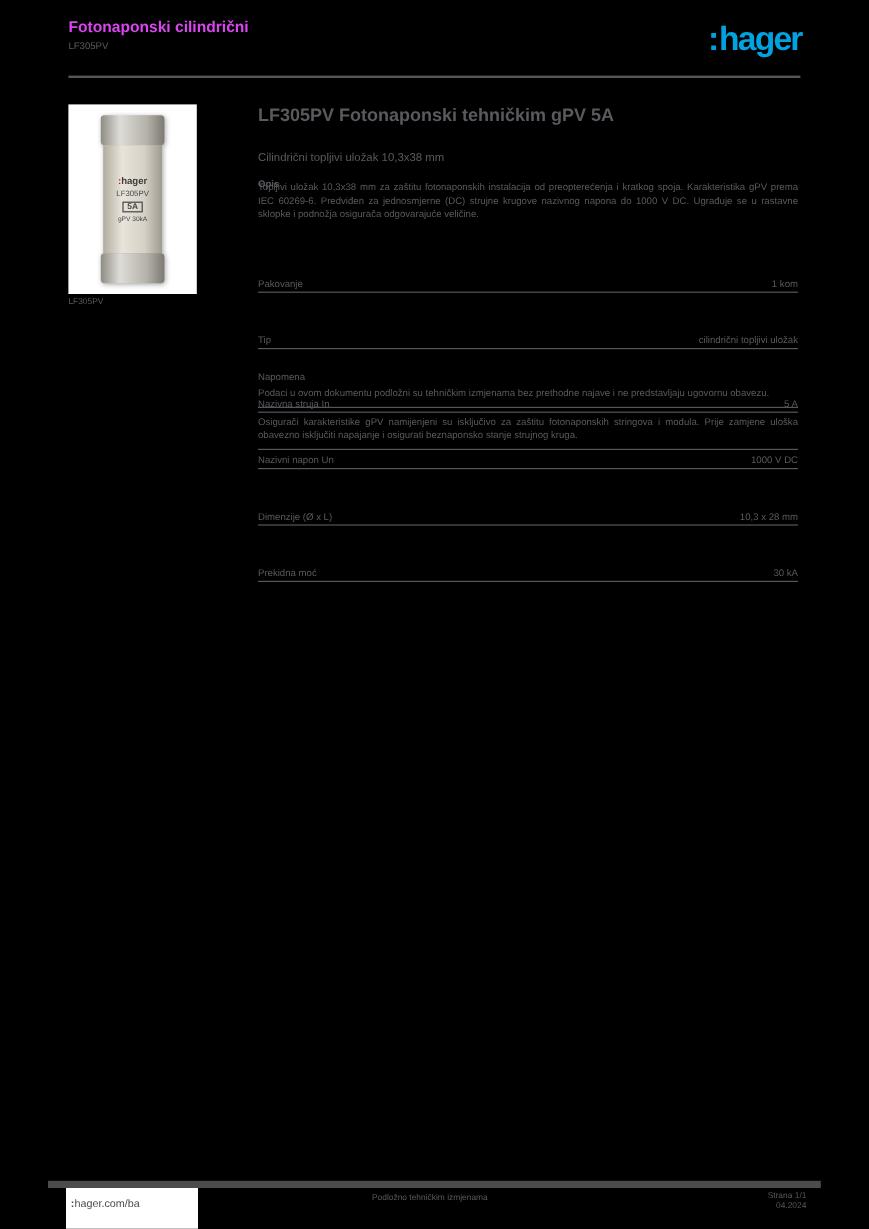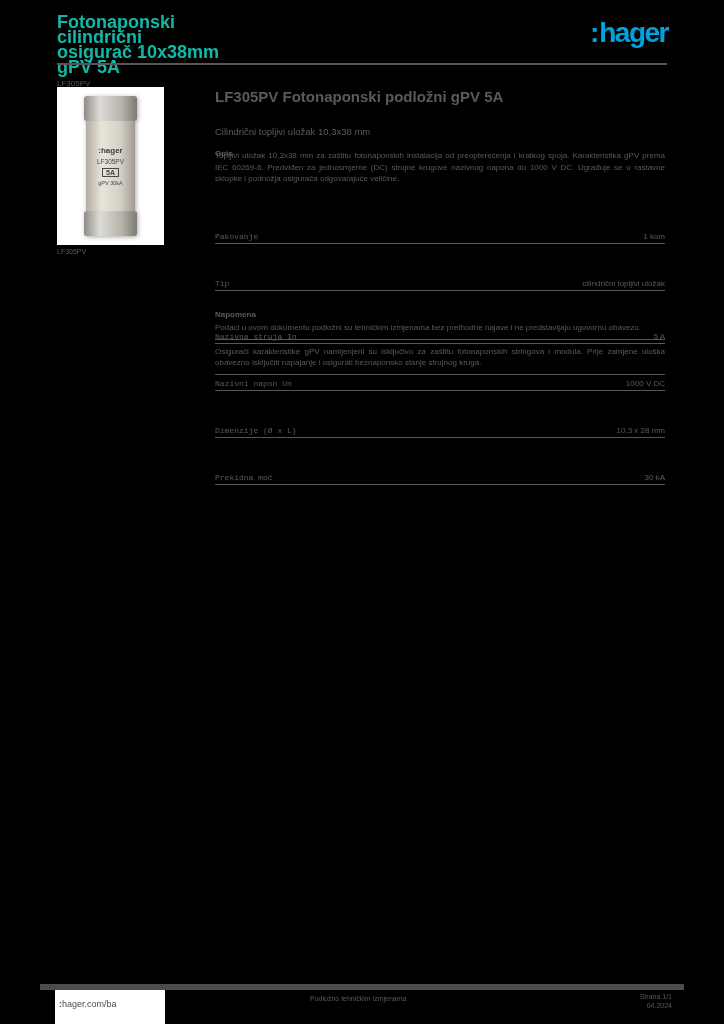--- a/index.html
+++ b/index.html
@@ -7,21 +7,21 @@
   body {
     position:relative;
     background:#000000;
     color:#595a5e;
     font-family:"Liberation Sans", sans-serif;
     overflow:hidden;
   }
 
   
   .header-left { position:absolute; left:57px; top:15px; width:200px; }
-  .h-line { font-size:18px; font-weight:bold; line-height:15px; color:#14b8a6; }
+  .h-line { font-size:13px; font-weight:bold; line-height:15px; color:#d946ef; }
   .h-ref  { font-size:8px; margin-top:4px; color:#595a5e; }
 
   .logo { position:absolute; right:56px; top:18px; font-size:28px; font-weight:bold;
           color:#00a3e0; letter-spacing:-1.5px; line-height:30px; }
   .logo .colon { letter-spacing:-1px; margin-right:1px; }
 
   .header-rule { position:absolute; left:57px; width:610px; top:63px; height:2px;
                  background:#55565a; }
 
   
@@ -49,46 +49,45 @@
   .m-title { position:absolute; top:0; left:0; font-size:15px; font-weight:bold;
              line-height:18px; white-space:nowrap; }
   .m-sub   { position:absolute; top:38px; left:0; font-size:9.5px; }
   .m-sec   { position:absolute; top:61px; left:0; font-size:8px; font-weight:bold; }
   .m-desc  { position:absolute; top:62px; left:0; width:450px; font-size:8px;
              line-height:11.5px; text-align:justify; }
 
   .spec-table { position:absolute; top:109px; left:0; width:450px; }
   .spec-row { display:flex; justify-content:space-between; align-items:flex-end;
               border-bottom:1px solid #55565a; padding:3px 0 2px; font-size:8px; }
-  .spec-row .lab { text-align:right;font-family:Liberation Mono, monospace; }
+  .spec-row .lab { text-align:right; }
   .spec-row .val { text-align:right;margin-top:32px; }
   .spec-row.tall { padding-top:9px; }
 
   .notes { position:absolute; top:222px; left:0; width:450px; }
-  .note-label { font-size:8px; font-weight:bold; margin-bottom:3px; }
+  .note-label { font-size:8px; font-weight:normal; margin-bottom:3px; }
   .note-par { font-size:8px; line-height:11px; text-align:justify;
               border-bottom:1px solid #55565a; padding-bottom:6px; margin-bottom:6px; }
 
   
   .footer-bar { position:absolute; left:40px; top:984px; width:644px; height:6px;
                 background:#4b4c4e; }
   .footer-url-box { position:absolute; left:55px; top:990px; width:110px; height:36px;
                 background:#ffffff; padding:3px 0 0 4px; }
   .footer-url { font-size:9px; color:#4b4c4e; text-decoration:none; }
   .footer-url .colon { font-weight:bold; }
   .footer-center { position:absolute; left:310px; top:995px; font-size:7px; color:#595a5e; }
   .footer-right  { position:absolute; right:52px; top:992px; font-size:7px; color:#595a5e;
                 text-align:right; line-height:9px; }
 </style>
 </head>
 <body>
 
 <div class="header-left">
   <div class="h-line">Fotonaponski cilindrični</div>
-  <div class="h-line">osigurač 10x38mm gPV 5A</div>
   <div class="h-ref">LF305PV</div>
 </div>
 
 <div class="logo"><span class="colon">:</span><span>hager</span></div>
 
 <div class="header-rule"></div>
 
 <div class="photo-box">
   <div class="fuse">
     <div class="cap top"></div>
@@ -97,21 +96,21 @@
       <div class="lbl-ref">LF305PV</div>
       <div class="lbl-amp">5A</div>
       <div class="lbl-spec">gPV 30kA</div>
     </div>
     <div class="cap bottom"></div>
   </div>
 </div>
 <div class="photo-caption">LF305PV</div>
 
 <div class="main">
-  <div class="m-title">LF305PV Fotonaponski podložni gPV 5A</div>
+  <div class="m-title">LF305PV Fotonaponski tehničkim gPV 5A</div>
   <div class="m-sub">Cilindrični topljivi uložak 10,3x38 mm</div>
   <div class="m-sec">Opis</div>
   <div class="m-desc">Topljivi uložak 10,3x38 mm za zaštitu fotonaponskih instalacija od preopterećenja i kratkog spoja. Karakteristika gPV prema IEC 60269-6. Predviđen za jednosmjerne (DC) strujne krugove nazivnog napona do 1000 V DC. Ugrađuje se u rastavne sklopke i podnožja osigurača odgovarajuće veličine.</div>
 
   <div class="spec-table">
     <div class="spec-row">
       <span class="lab">Pakovanje</span>
       <span class="val">1 kom</span>
     </div>
     <div class="spec-row">

